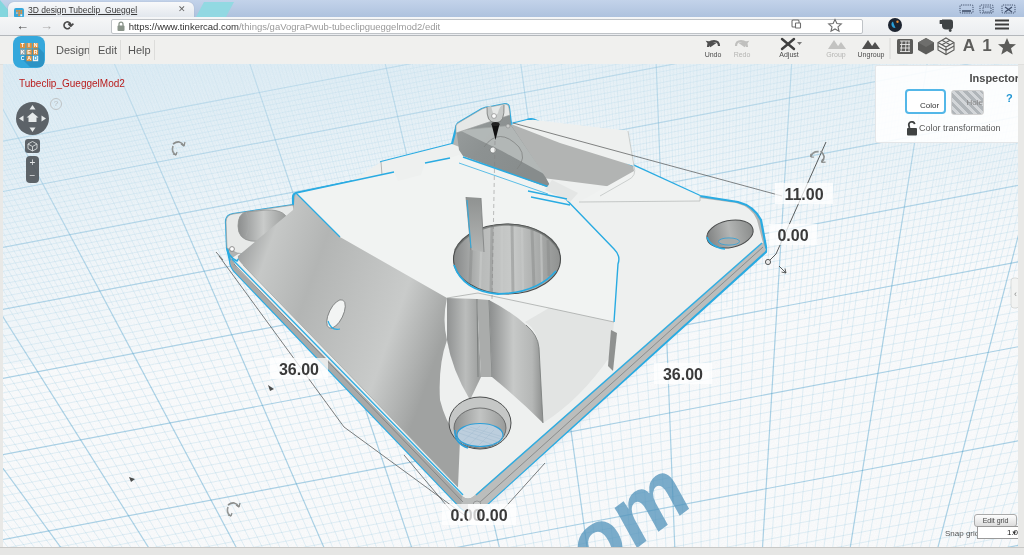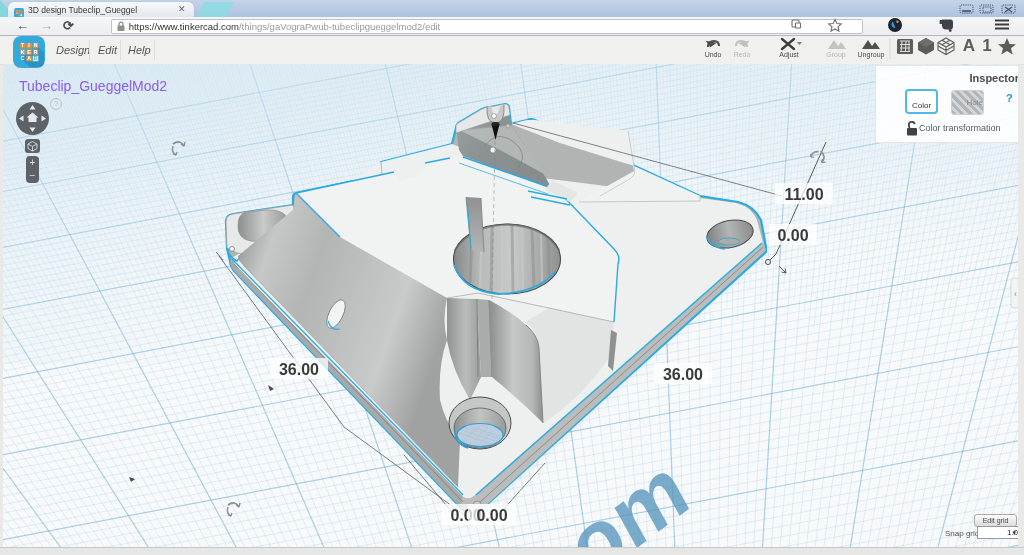--- a/index.html
+++ b/index.html
@@ -7,60 +7,60 @@
   .abs{position:absolute;}
 
   
   #tabbar{left:0;top:0;width:1024px;height:17px;
     background:linear-gradient(#c3d3ea,#aec2de);}
   #tealcorner{left:0;top:0;width:0;height:0;
     border-bottom:17px solid #83d6de;border-right:14px solid transparent;}
   #tab{left:8px;top:2px;width:186px;height:15px;background:linear-gradient(#f8f9fa,#e2e7ed);
     border-radius:6px 6px 0 0;box-shadow:0 0 1px #8a97a8;}
   #tabfav{left:14px;top:4px;width:10px;height:10px;}
-  #tabtitle{left:28px;top:4.5px;font-size:8.5px;color:#383838;white-space:nowrap;}
+  #tabtitle{left:28px;top:4.5px;font-size:8.5px;color:#383838;white-space:nowrap;text-decoration:underline;}
   #tabx{left:178px;top:4px;font-size:9px;color:#666;}
   #newtab{left:196px;top:2px;width:30px;height:15px;background:#8fd9e1;
     transform:skewX(-28deg);transform-origin:bottom left;opacity:.95;}
   #wctl{right:6px;top:3px;font-size:9px;color:#33425e;letter-spacing:5px;}
 
   #navbar{left:0;top:17px;width:1024px;height:18px;
     background:linear-gradient(#f5f6f7,#ebedf0);border-bottom:1px solid #b4b8bc;}
   .navbtn{top:19px;font-size:13px;font-weight:bold;color:#4a4a4a;line-height:14px;}
   #omni{left:104px;top:19px;width:750px;height:13px;background:#fff;
     border:1px solid #bfc3c7;border-radius:2px;font-size:9.5px;line-height:13px;color:#333;margin-left:7px;}
   #omni .path{color:#9a9a9a;}
   #exticons{left:790px;top:17px;}
 
   
   #tctoolbar{left:0;top:36px;width:1024px;height:28px;background:#f0f0ee;
     border-bottom:1px solid #e0e0de;}
   #tclogo{left:13px;top:36px;width:32px;height:32px;border-radius:8px;background:#35a8dc;z-index:5;overflow:hidden;}
-  .menu{top:44px;font-size:11px;color:#555;font-style:italic;}
+  .menu{top:44px;font-size:11px;color:#555;}
   .menusep{top:40px;width:1px;height:20px;background:#dddddb;}
 
   
   #canvas{left:3px;top:64px;width:1015px;height:483px;background:#fbfcfc;overflow:hidden;}
-  #title{left:16px;top:14px;font-size:14px;color:#8b5cf6;z-index:3;}
+  #title{left:16px;top:14px;font-size:10px;color:#b91c1c;z-index:3;}
 
   
   #navcirc{left:13px;top:38px;width:33px;height:33px;border-radius:50%;background:#4b5055;
     opacity:.88;z-index:4;}
   #homebox{left:22px;top:75px;width:15px;height:14px;border-radius:3px;background:#4b5055;opacity:.88;z-index:4;}
   #zoompill{left:23px;top:92px;width:13px;height:27px;border-radius:4px;background:#4b5055;opacity:.88;z-index:4;
     color:#e8e8e8;font-size:10px;text-align:center;line-height:13px;}
   #qmark{left:47px;top:34px;width:10px;height:10px;border-radius:50%;border:1px solid #c0c4c6;
     color:#b5babc;font-size:8px;text-align:center;line-height:10px;z-index:4;}
 
   
   #inspector{left:872px;top:1px;width:143px;height:76px;background:rgba(255,255,255,.88);
     border:1px solid #e4e6e8;border-radius:2px;z-index:6;}
   #inspector h3{margin:6px 0 0 0;text-align:right;font-size:11px;color:#4a4a4a;}
   #swcolor{left:29px;top:23px;width:29px;height:21px;border:2px solid #53b7e8;border-radius:4px;
-    background:#fff;font-size:8px;color:#333;text-align:center;line-height:30px;}
+    background:#fff;font-size:8px;color:#333;text-align:center;line-height:30px;padding-left:8px;}
   #swhole{left:75px;top:24px;width:31px;height:23px;border:1px solid #d0d0d0;border-radius:3px;
     background:repeating-linear-gradient(45deg,#b0b5b9 0 3px,#d3d6d9 3px 6px);
     font-size:8px;color:#888;text-align:right;line-height:23px;}
   #insq{left:130px;top:26px;color:#2196d3;font-weight:bold;font-size:11px;}
   #locktxt{left:43px;top:57px;font-size:9px;color:#5a5a5a;}
 
   
   #editgrid{left:971px;top:450px;width:41px;height:11px;background:linear-gradient(#fdfdfd,#dcdcdc);
     border:1px solid #aaa;border-radius:3px;font-size:7px;color:#444;text-align:center;line-height:11px;z-index:4;}
   #snaplabel{left:942px;top:465px;font-size:8px;color:#555;z-index:4;}

